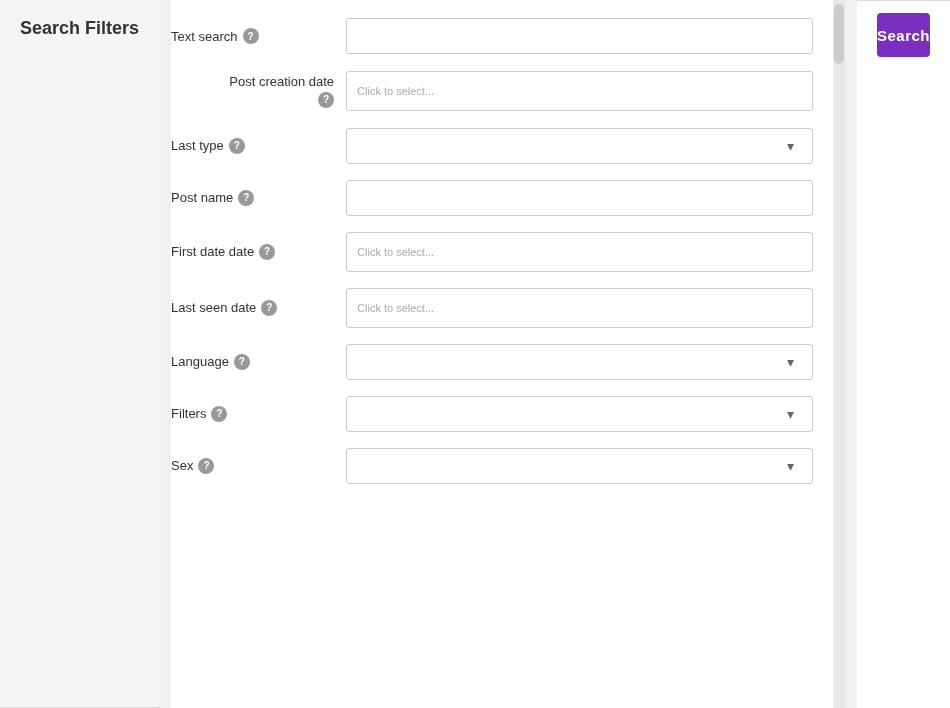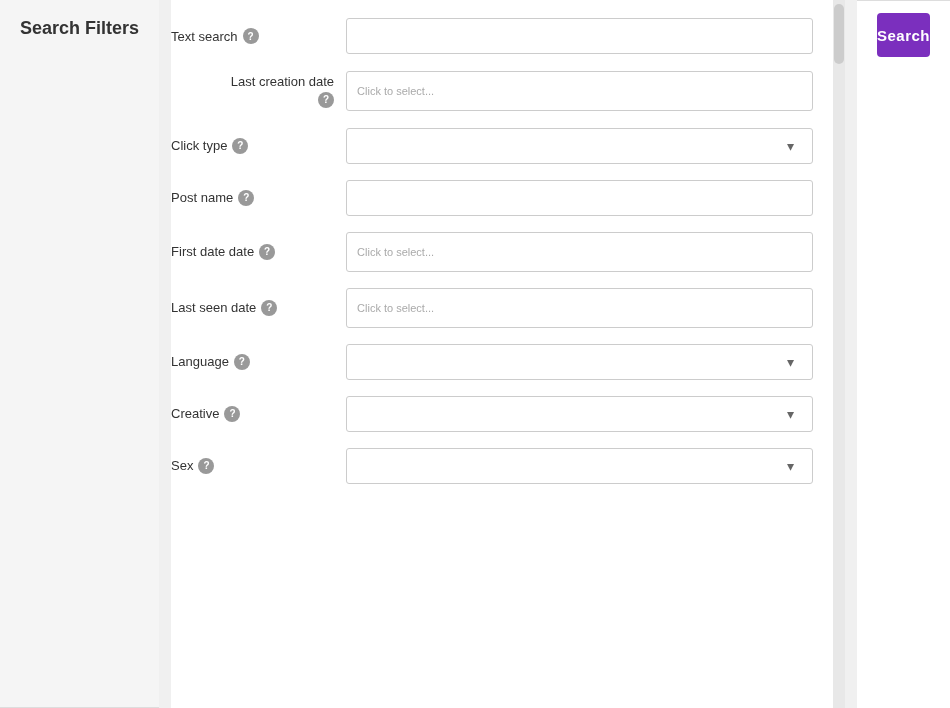--- a/index.html
+++ b/index.html
@@ -230,34 +230,34 @@
         <div class="form-label">
           <span>Text search</span>
           <span class="help-icon">?</span>
         </div>
         <input class="form-control" type="text" style="">
       </div>
 
       <div class="form-row">
         <div class="form-label-multiline">
           <div class="label-text-line">
-            <span>Last creation date</span>
+            <span>Post creation date</span>
           </div>
           <div>
             <span class="help-icon">?</span>
           </div>
         </div>
         <div class="date-input">
           <span style="color:#aaa;">Click to select...</span>
         </div>
       </div>
 
       <div class="form-row">
         <div class="form-label">
-          <span>Click type</span>
+          <span>Last type</span>
           <span class="help-icon">?</span>
         </div>
         <div class="form-select-wrapper">
           <select class="form-select">
             <option value=""></option>
           </select>
           <span class="select-chevron">▾</span>
         </div>
       </div>
 
@@ -298,21 +298,21 @@
         <div class="form-select-wrapper">
           <select class="form-select">
             <option value=""></option>
           </select>
           <span class="select-chevron">▾</span>
         </div>
       </div>
 
       <div class="form-row">
         <div class="form-label">
-          <span>Creative</span>
+          <span>Filters</span>
           <span class="help-icon">?</span>
         </div>
         <div class="form-select-wrapper">
           <select class="form-select">
             <option value=""></option>
           </select>
           <span class="select-chevron">▾</span>
         </div>
       </div>
 

